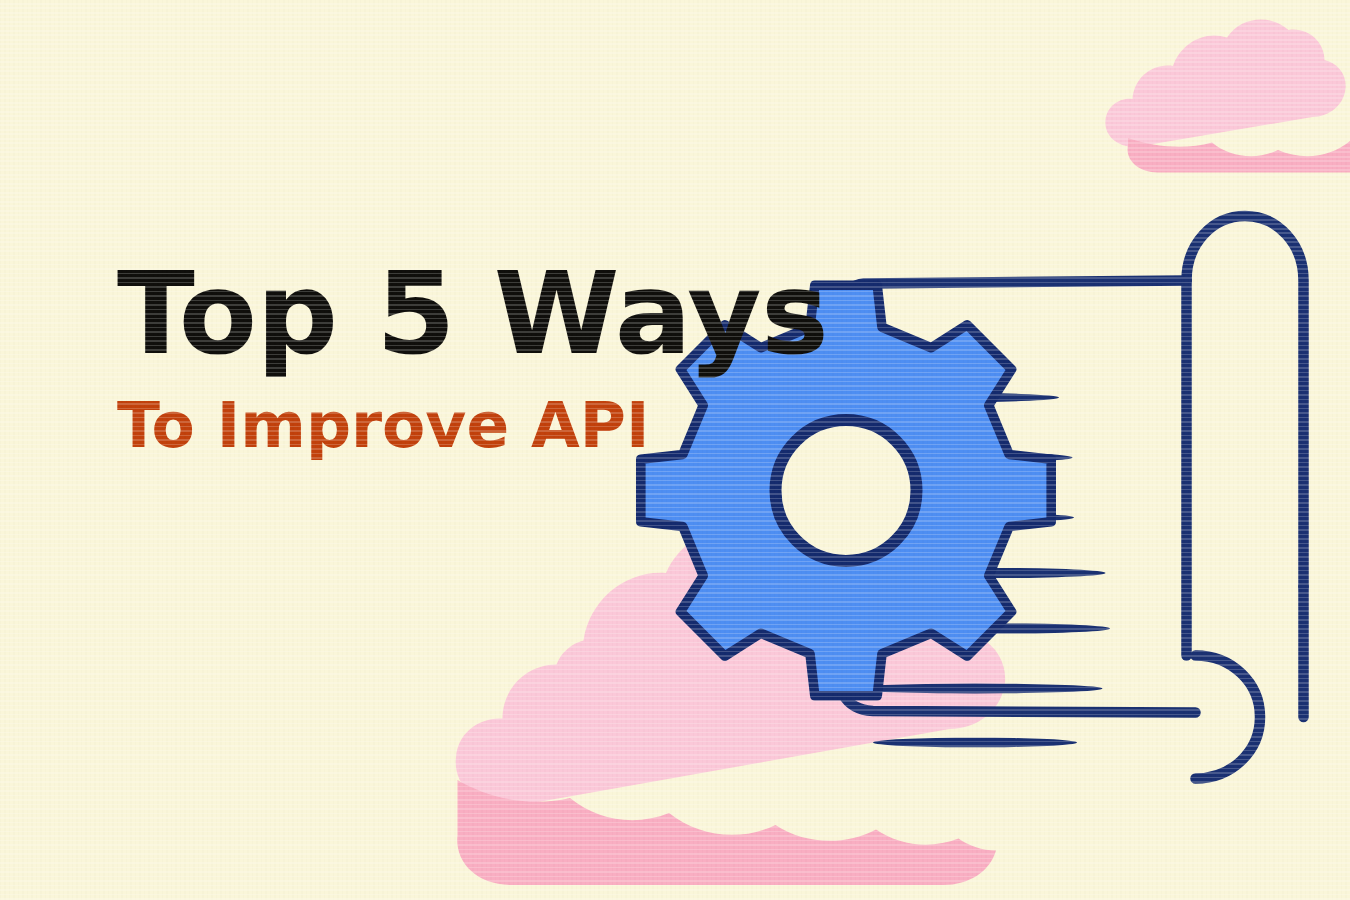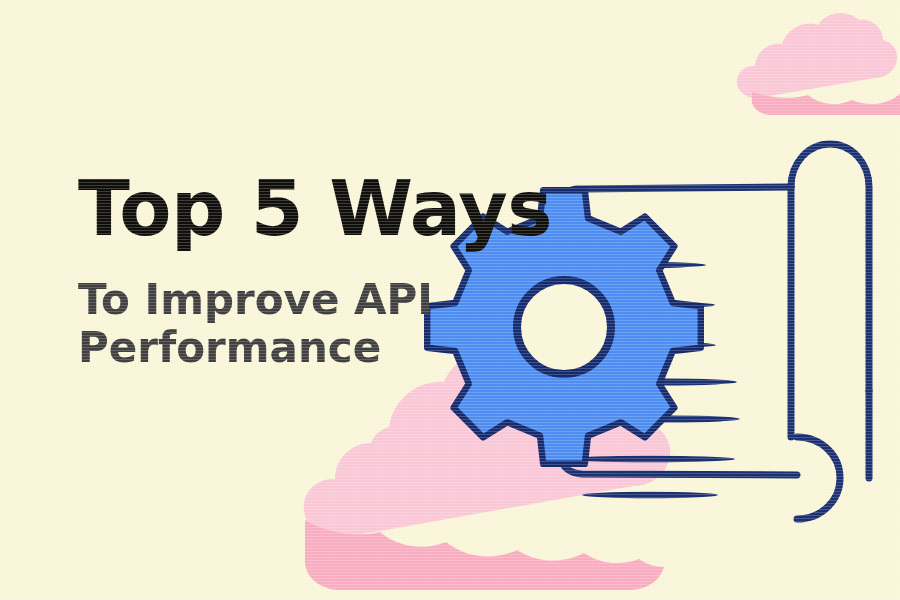--- a/index.html
+++ b/index.html
@@ -42,27 +42,27 @@
     margin: 0;
     font-family: "DejaVu Sans", sans-serif;
     font-weight: 700;
     font-size: 76px;
     line-height: 0.98;
     letter-spacing: -0.5px;
     color: #100f0c;
     white-space: nowrap;
   }
   .subhead {
-    margin: 30px 0 0 0;
+    margin: 14px 0 0 0;
     font-family: "DejaVu Sans", sans-serif;
     font-weight: 700;
     font-size: 42px;
     line-height: 1.14;
     letter-spacing: 0px;
-    color: #404040;
+    color: #c2410c;
   }
   .subhead .l2 { display: block; }
 </style>
 </head>
 <body>
 
 <div id="poster">
 
   <svg class="layer" viewBox="0 0 900 600" width="900" height="600" xmlns="http://www.w3.org/2000/svg">
 
@@ -163,17 +163,16 @@
         L -119 -21 L -138 -51 L -101 -88 L -71 -69
         L -30 -86 Z" transform="translate(0,-50) scale(0.80)"></path>
       <circle cx="0" cy="-10" r="47" fill="#faf6d9" stroke="#152b6e" stroke-width="8"></circle>
     </g>
   </svg>
 
   <div class="text-block">
     <h1 class="headline">Top 5 Ways</h1>
     <p class="subhead">
       <span class="l1">To Improve API</span>
-      <span class="l2">Performance</span>
     </p>
   </div>
 
 </div>
 
 </body></html>

